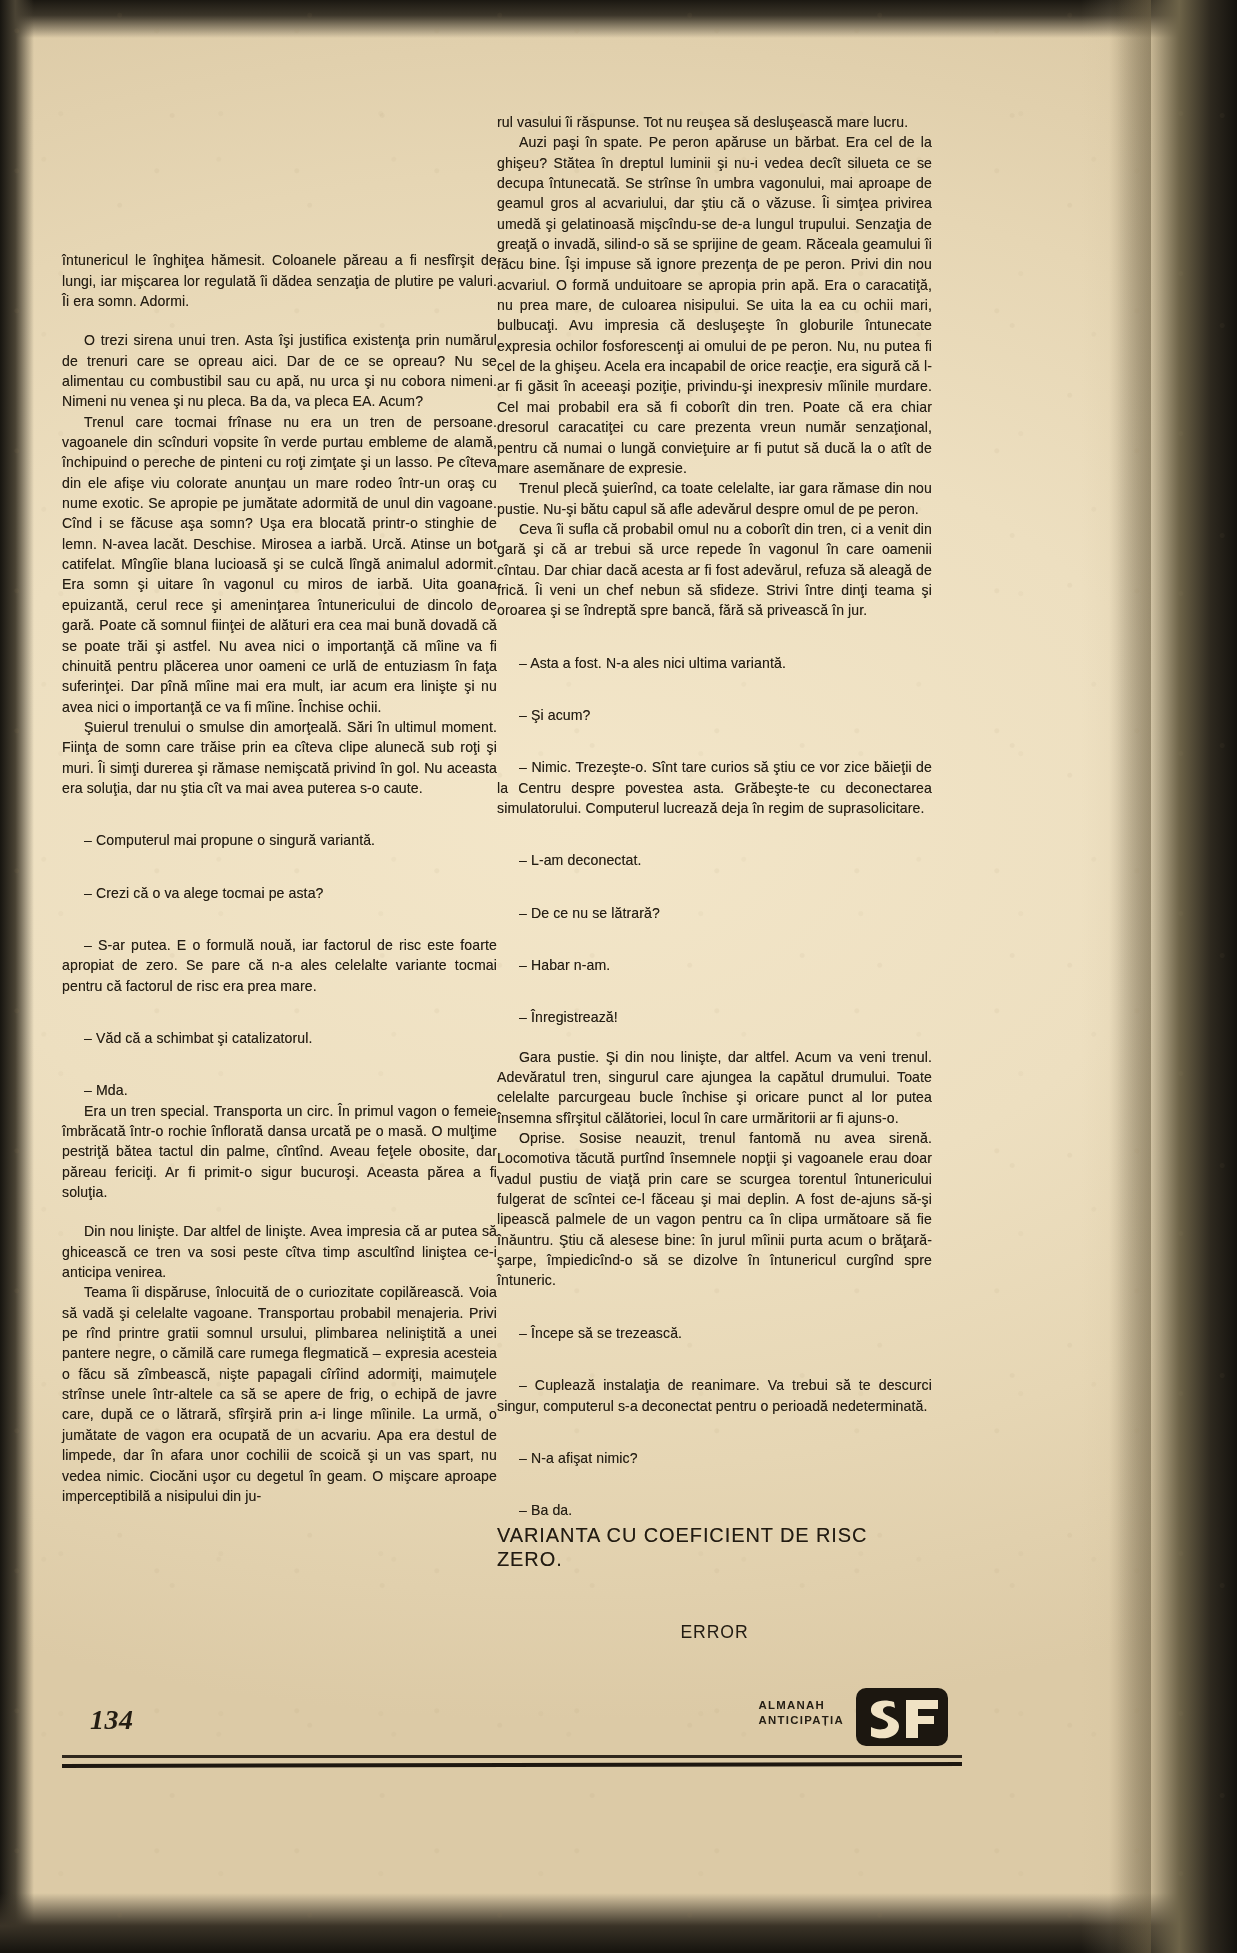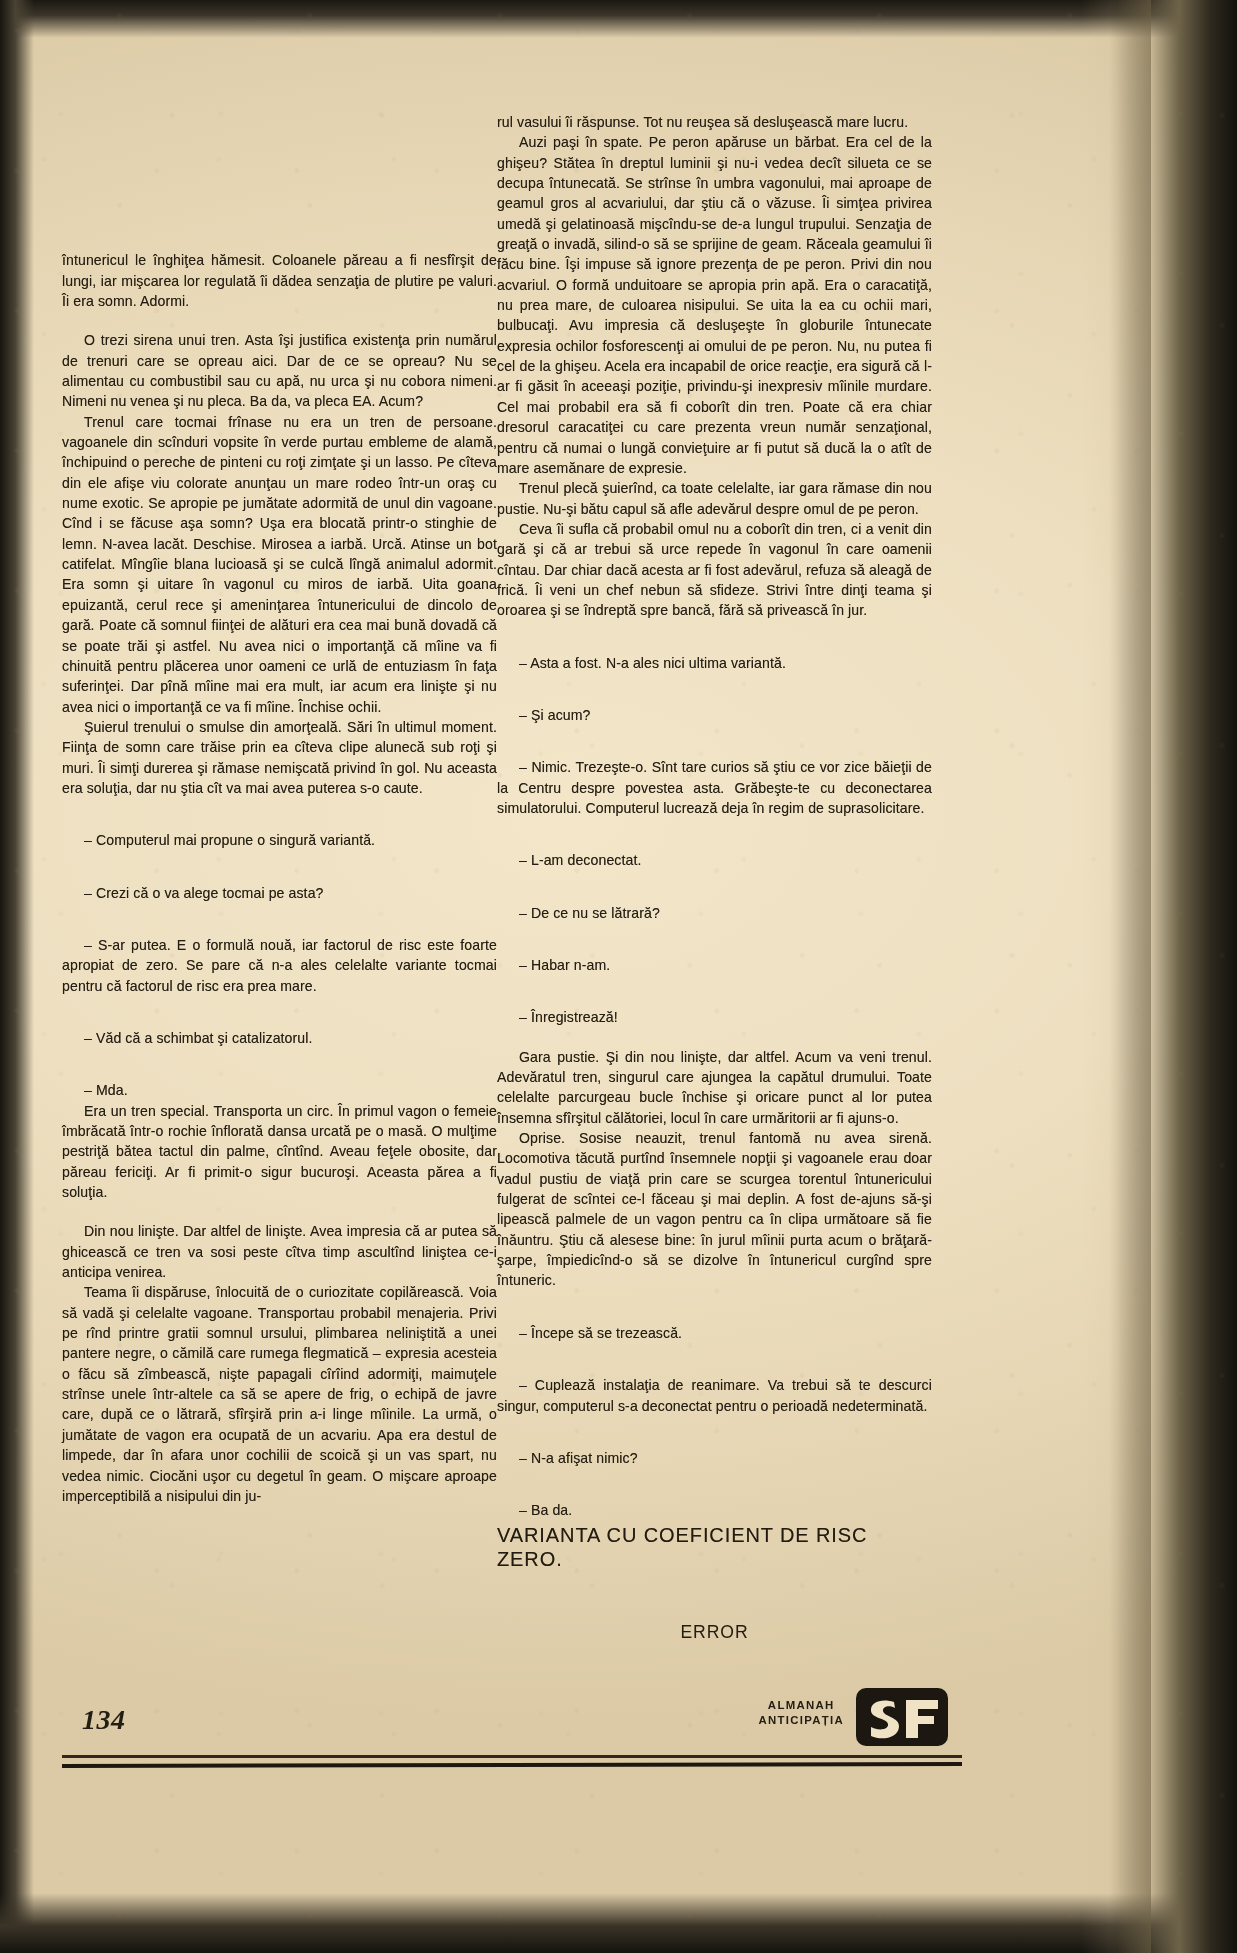--- a/index.html
+++ b/index.html
@@ -57,30 +57,30 @@
     letter-spacing:.9px;text-align:left;margin-top:2px;
     text-shadow:0 0 .6px rgba(60,46,28,.5);
   }
   .errorline{
     font-family:"Liberation Sans",sans-serif;
     font-size:17.6px;line-height:26px;color:#211b12;
     letter-spacing:.9px;text-align:center;margin-top:48px;
   }
 
   .folio{
-    position:absolute;left:20px;top:1592px;
+    position:absolute;left:28px;top:1592px;
     font-family:"Liberation Serif",serif;font-style:italic;font-weight:700;
     font-size:28px;color:#241d13;letter-spacing:.5px;
   }
   .rules{position:absolute;left:0;top:1643px;width:900px;}
   .rule1{height:3px;background:#211a11;opacity:.92;}
   .rule2{height:4px;background:#1d1710;margin-top:5px;transform:rotate(-0.13deg);}
 
   .imprint{
-    position:absolute;right:118px;top:1586px;text-align:center;
+    position:absolute;right:118px;top:1586px;text-align:left;
     font-family:"Liberation Sans",sans-serif;font-weight:700;
     font-size:11.4px;line-height:15px;color:#231d13;letter-spacing:1.3px;margin-left:23px;
   }
   .logo{
     position:absolute;right:12px;top:1574px;width:96px;height:62px;
   }
   .logo svg{display:block;}
 </style>
 </head>
 <body>

